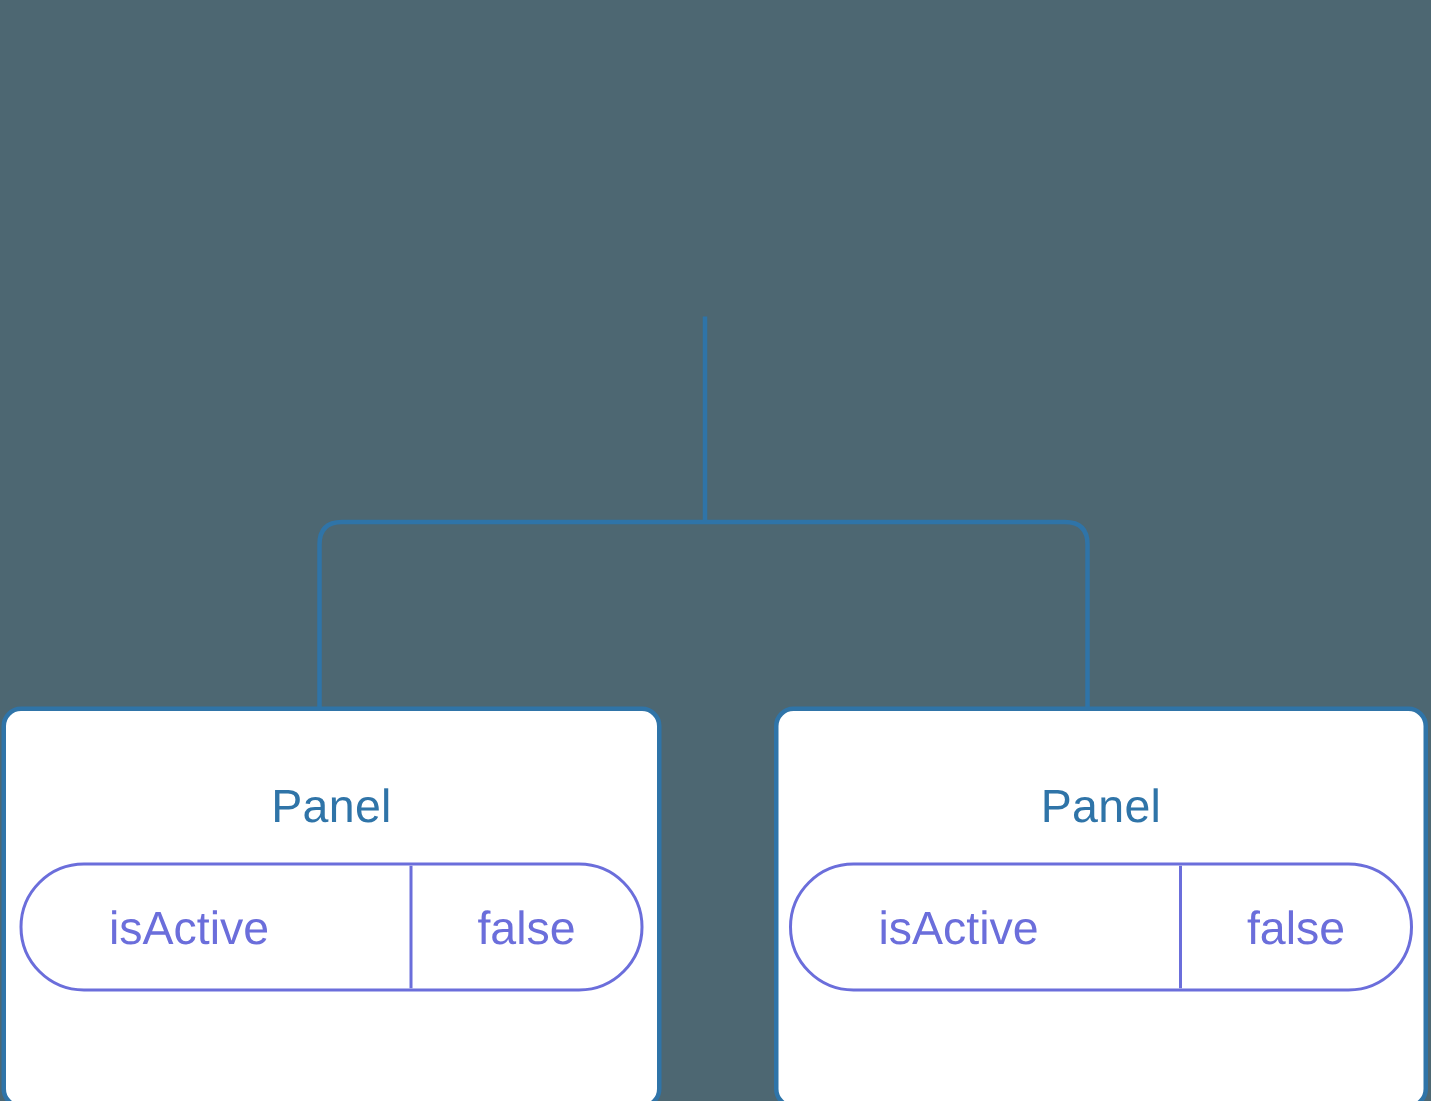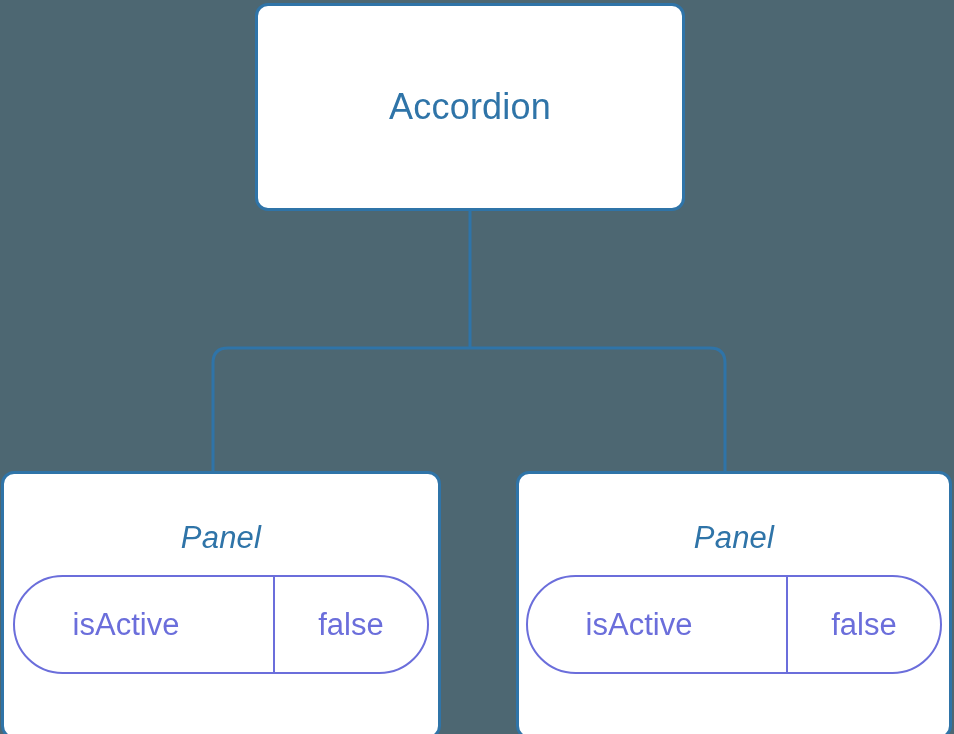--- a/index.html
+++ b/index.html
@@ -75,31 +75,30 @@
     font-size: 36px;
     line-height: 1;
     letter-spacing: 0.2px;
     white-space: nowrap;
   }
 
   .node-child-left .node-title,
   .node-child-right .node-title {
     font-size: 31px;
     margin-top: 48px;
-    font-style: italic;
   }
 
   
   .state-pill {
     display: flex;
     align-items: stretch;
     border: 2px solid #6b6edb;
     border-radius: 999px;
     background: transparent;
-    height: 99px;
+    height: 86px;
     margin-top: 22px;
     box-sizing: border-box;
     overflow: hidden;
   }
 
   .pill-key,
   .pill-value {
     display: flex;
     align-items: center;
     justify-content: center;
@@ -128,23 +127,20 @@
 
   <svg id="connectors" viewBox="0 0 954 734" width="954" height="734" xmlns="http://www.w3.org/2000/svg">
 
     <path d="M 470 211 L 470 348" fill="none" stroke="#2f74a8" stroke-width="3" stroke-linecap="butt"></path>
 
     <path d="M 470 348 L 228 348 Q 213 348 213 363 L 213 473" fill="none" stroke="#2f74a8" stroke-width="3" stroke-linecap="butt"></path>
 
     <path d="M 470 348 L 710 348 Q 725 348 725 363 L 725 473" fill="none" stroke="#2f74a8" stroke-width="3" stroke-linecap="butt"></path>
   </svg>
 
-  <div class="node node-root">
-    <div class="node-title">Accordion</div>
-  </div>
 
   <div class="node node-child-left">
     <div class="node-title">Panel</div>
     <div class="state-pill">
       <div class="pill-key">isActive</div>
       <div class="pill-value">false</div>
     </div>
   </div>
 
   <div class="node node-child-right">

